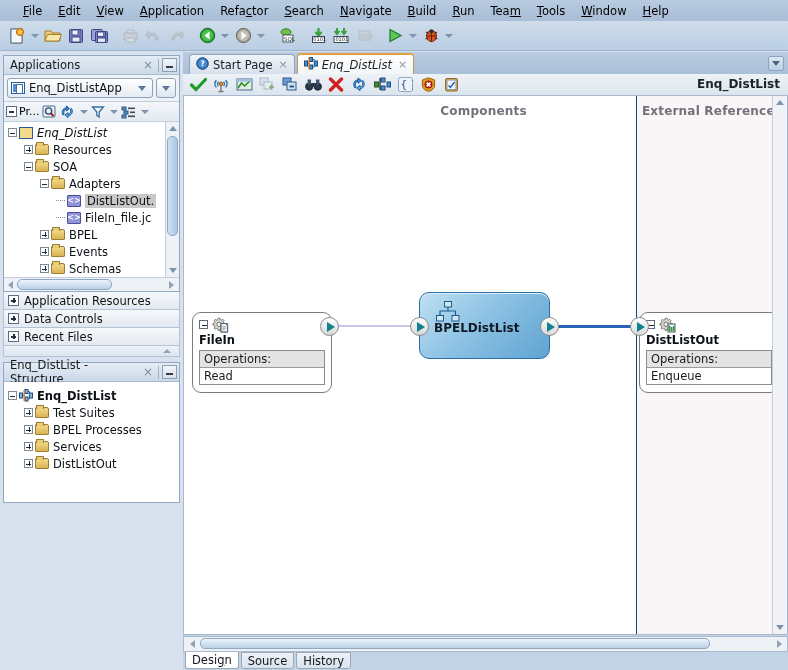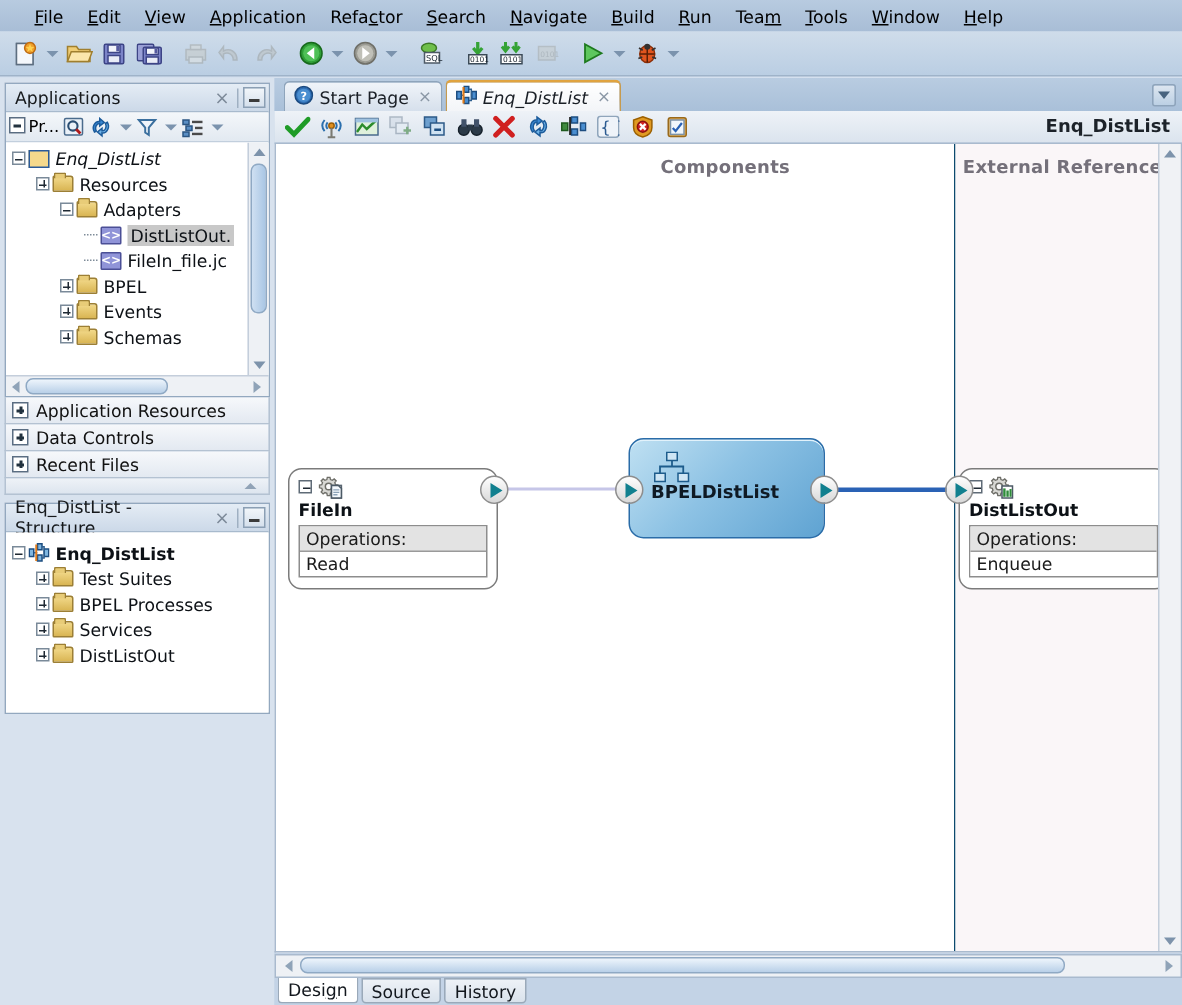--- a/index.html
+++ b/index.html
@@ -109,21 +109,21 @@
   }
   .appicon::before{content:"";position:absolute;left:1px;top:1px;width:4px;height:8px;background:#4f8fd4;}
   .appicon::after{content:"";position:absolute;right:1px;top:1px;width:5px;height:8px;border:1px solid #3a6ea5;}
 
   
   .proj-tb {
     display:flex;align-items:center;height:20px;padding:1px 2px;
     background: linear-gradient(to bottom,#f4f7fa,#e2e9f1);
     border-bottom:1px solid #c2cfdd;
   }
-  .proj-tb .pitem{display:flex;align-items:flex-start;margin-right:3px;font-size:11px;}
+  .proj-tb .pitem{display:flex;align-items:center;margin-right:3px;font-size:11px;}
   .prlabel{display:flex;align-items:center;gap:2px;}
   .minus-box{width:11px;height:11px;border:1px solid #5a6d82;background:#fff;position:relative;}
   .minus-box::after{content:"";position:absolute;left:2px;top:4px;width:5px;height:1.5px;background:#23323f;}
 
   
   .tree-wrap { position: relative; background:#fff; height: 155px; overflow: hidden; }
   .tree {
     position:absolute; left:0; top:0; padding: 2px 0 0 4px;
     font-size: 11.5px; white-space: nowrap;
   }
@@ -472,20 +472,30 @@
   <div class="left-panel">
 
     <div class="panel-box" style="margin:3px 3px 0 3px;">
       <div class="panel-title">
         <span class="t">Applications</span>
         <span class="x">×</span>
         <span class="divider"></span>
         <span class="minbox"></span>
       </div>
 
+      <div class="app-row">
+        <div class="app-combo">
+          <span class="appicon"></span>
+          <span class="lbl">Enq_DistListApp</span>
+          <span class="caret"></span>
+        </div>
+        <div class="app-dd">
+          <span class="caret" style="margin-right:0;"></span>
+        </div>
+      </div>
 
       <div class="proj-tb">
         <div class="pitem prlabel">
           <span class="minus-box"></span>
           <span>Pr...</span>
         </div>
         <div class="pitem">
           <svg width="15" height="14" viewBox="0 0 15 14">
             <rect x="1" y="1" width="12" height="11" rx="1" fill="#eaf1f8" stroke="#4a6b8c"></rect>
             <circle cx="6.6" cy="6" r="3.1" fill="none" stroke="#2b4f73" stroke-width="1.4"></circle>
@@ -524,20 +534,26 @@
               <span class="tspacer" style="width:0px"></span>
               <span class="texp"></span>
               <span class="projicon"></span>
               <span class="tlabel italic">Enq_DistList</span>
             </div>
             <div class="trow">
               <span class="tspacer" style="width:16px"></span>
               <span class="texp plus"></span>
               <span class="folder"></span>
               <span class="tlabel">Resources</span>
+            </div>
+            <div class="trow">
+              <span class="tspacer" style="width:16px"></span>
+              <span class="texp"></span>
+              <span class="folder"></span>
+              <span class="tlabel">SOA</span>
             </div>
             <div class="trow">
               <span class="tspacer" style="width:32px"></span>
               <span class="texp"></span>
               <span class="folder"></span>
               <span class="tlabel">Adapters</span>
             </div>
             <div class="trow">
               <span class="tspacer" style="width:48px"></span>
               <span class="tdots"></span>

